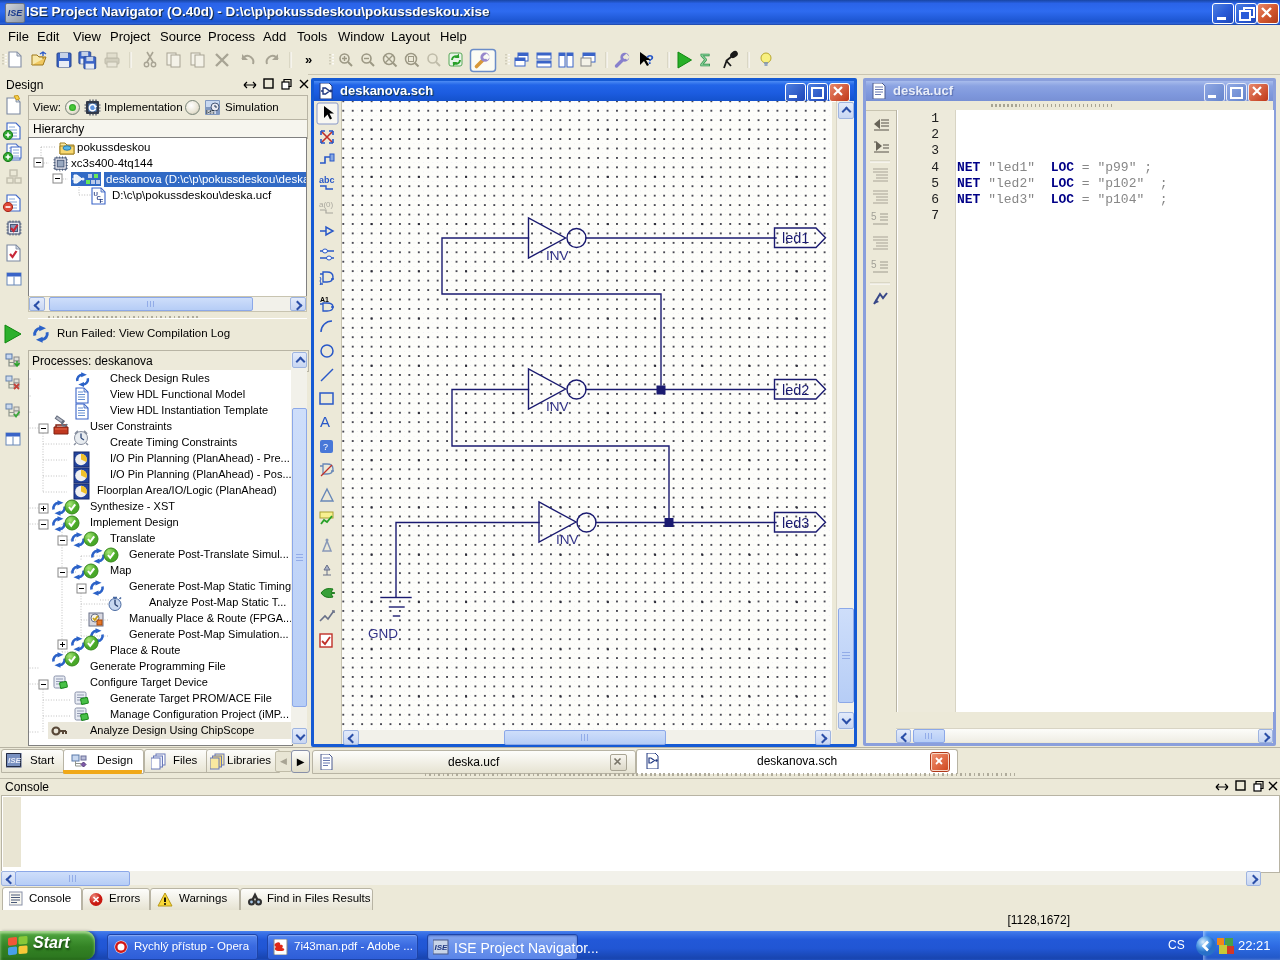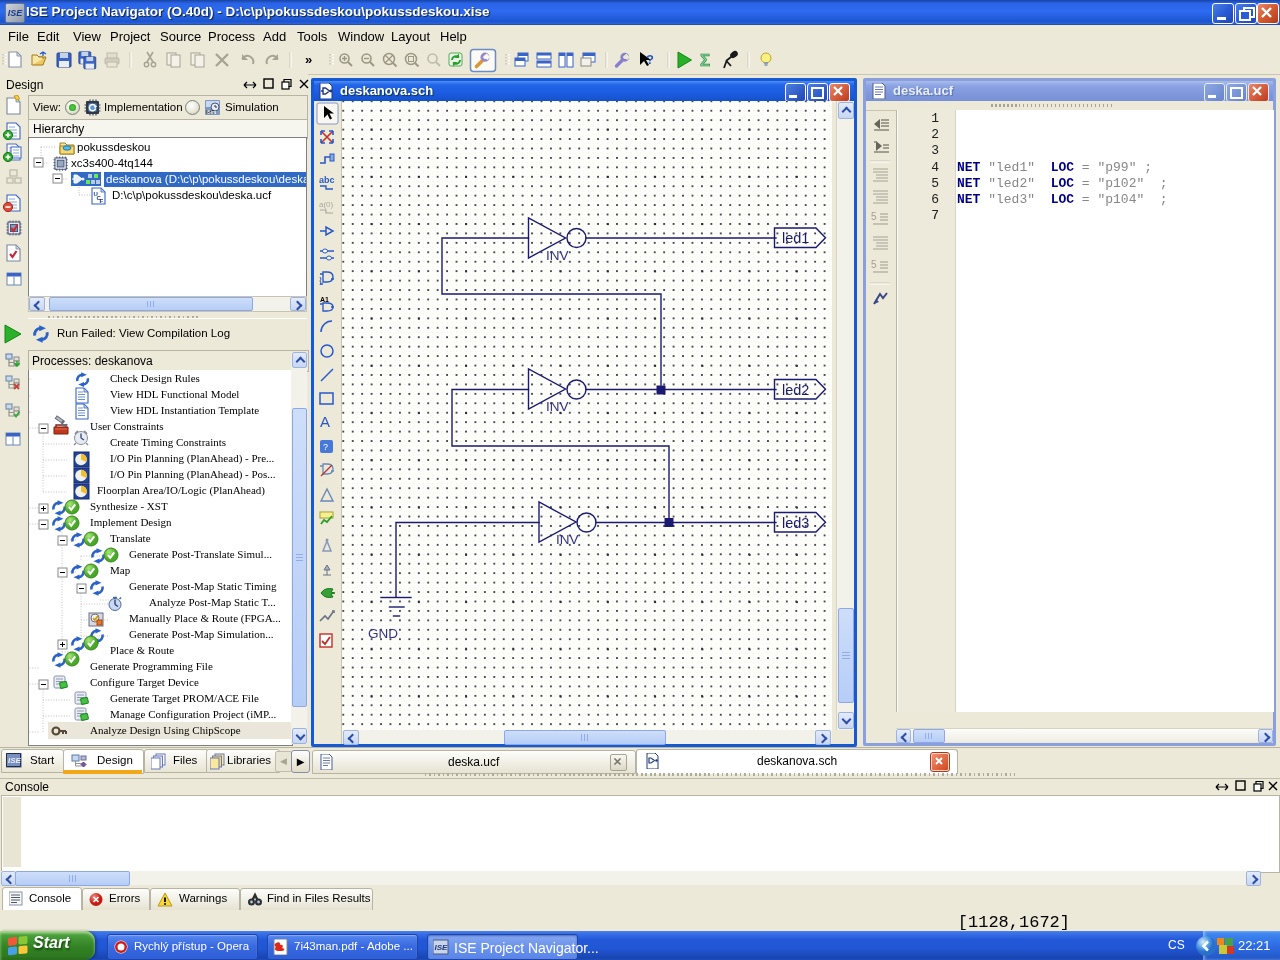--- a/index.html
+++ b/index.html
@@ -452,21 +452,21 @@
         <g transform="scale(1.12)">
           <path d="M2.5 9.5 A5.5 5.5 0 0 1 7.5 2.8" fill="none" stroke="#2B62C8" stroke-width="2.6"></path>
           <path d="M6.5 0.2 L12.5 2.8 L6.5 5.6 z" fill="#2B62C8"></path>
           <path d="M13.5 6.5 A5.5 5.5 0 0 1 8.5 13.2" fill="none" stroke="#2B62C8" stroke-width="2.6"></path>
           <path d="M9.5 10.4 L3.5 13.2 L9.5 15.8 z" fill="#2B62C8"></path>
         </g>
       </svg>
  <span style="position:absolute;left:29px;top:8px;">Run Failed: View Compilation Log</span>
 </div>
 
-<div class="abs tree" style="left:28px;top:370px;width:263px;height:375px;border-top:none;overflow:hidden;font-family:Liberation Serif, serif;" id="proc">
+<div class="abs tree" style="left:28px;top:370px;width:263px;height:375px;border-top:none;overflow:hidden;" id="proc">
 <div style="position:absolute;left:19px;top:352px;width:244px;height:17px;background:#EAE7DA;"></div>
 <svg width="263" height="375" style="position:absolute;left:0;top:0;">
 <defs>
  <g id="ref">
             <path d="M2.5 9.5 A5.5 5.5 0 0 1 7.5 2.8" fill="none" stroke="#2B62C8" stroke-width="2.6"></path>
             <path d="M6.5 0.2 L12.5 2.8 L6.5 5.6 z" fill="#2B62C8"></path>
             <path d="M13.5 6.5 A5.5 5.5 0 0 1 8.5 13.2" fill="none" stroke="#2B62C8" stroke-width="2.6"></path>
             <path d="M9.5 10.4 L3.5 13.2 L9.5 15.8 z" fill="#2B62C8"></path>
           </g>
  <g id="gcheck">
@@ -1048,21 +1048,21 @@
           <circle cx="4.5" cy="10" r="3.5" fill="#303030"></circle>
           <circle cx="11.5" cy="10" r="3.5" fill="#303030"></circle>
           <path d="M4.5 10 L8 3 l3.5 7" fill="none" stroke="#303030" stroke-width="2.5"></path>
           <circle cx="4.5" cy="10" r="1.4" fill="#A8C8E8"></circle>
           <circle cx="11.5" cy="10" r="1.4" fill="#A8C8E8"></circle>
         </svg>
   <span style="position:absolute;left:26px;top:3px;white-space:nowrap;">Find in Files Results</span>
  </div>
 </div>
 
-<div class="abs" style="left:0;top:910px;width:1080px;height:21px;background:#ECE9D8;font-size:17px;font-family:Liberation Mono, monospace;">
+<div class="abs" style="left:0;top:910px;width:1080px;height:21px;background:#ECE9D8;font-size:12px;">
  <span style="position:absolute;right:10px;top:3px;color:#000;">[1128,1672]</span>
 </div>
 
 <div class="abs" id="taskbar" style="left:0;top:931px;width:1280px;height:29px;background:linear-gradient(180deg,#4E84EE 0%,#3C74E8 6%,#2258D8 30%,#2156D4 60%,#1845B0 94%,#1E4DBE 100%);">
  <div style="position:absolute;left:0;top:0;width:95px;height:29px;background:linear-gradient(180deg,#7BBE68 0%,#4BA03C 12%,#338224 55%,#2D7820 88%,#256818 100%);border-radius:0 10px 10px 0;box-shadow:inset 0 2px 3px #A8D890, 2px 0 3px rgba(0,0,0,0.3);">
   <svg width="24" height="24" style="position:absolute;left:6px;top:3px;">
           <g transform="skewY(-6)">
             <rect x="2" y="4" width="9" height="8" rx="1.5" fill="#F05838"></rect>
             <rect x="12.5" y="4" width="9" height="8" rx="1.5" fill="#88C838"></rect>
             <rect x="2" y="13.5" width="9" height="8" rx="1.5" fill="#48A0E8"></rect>

